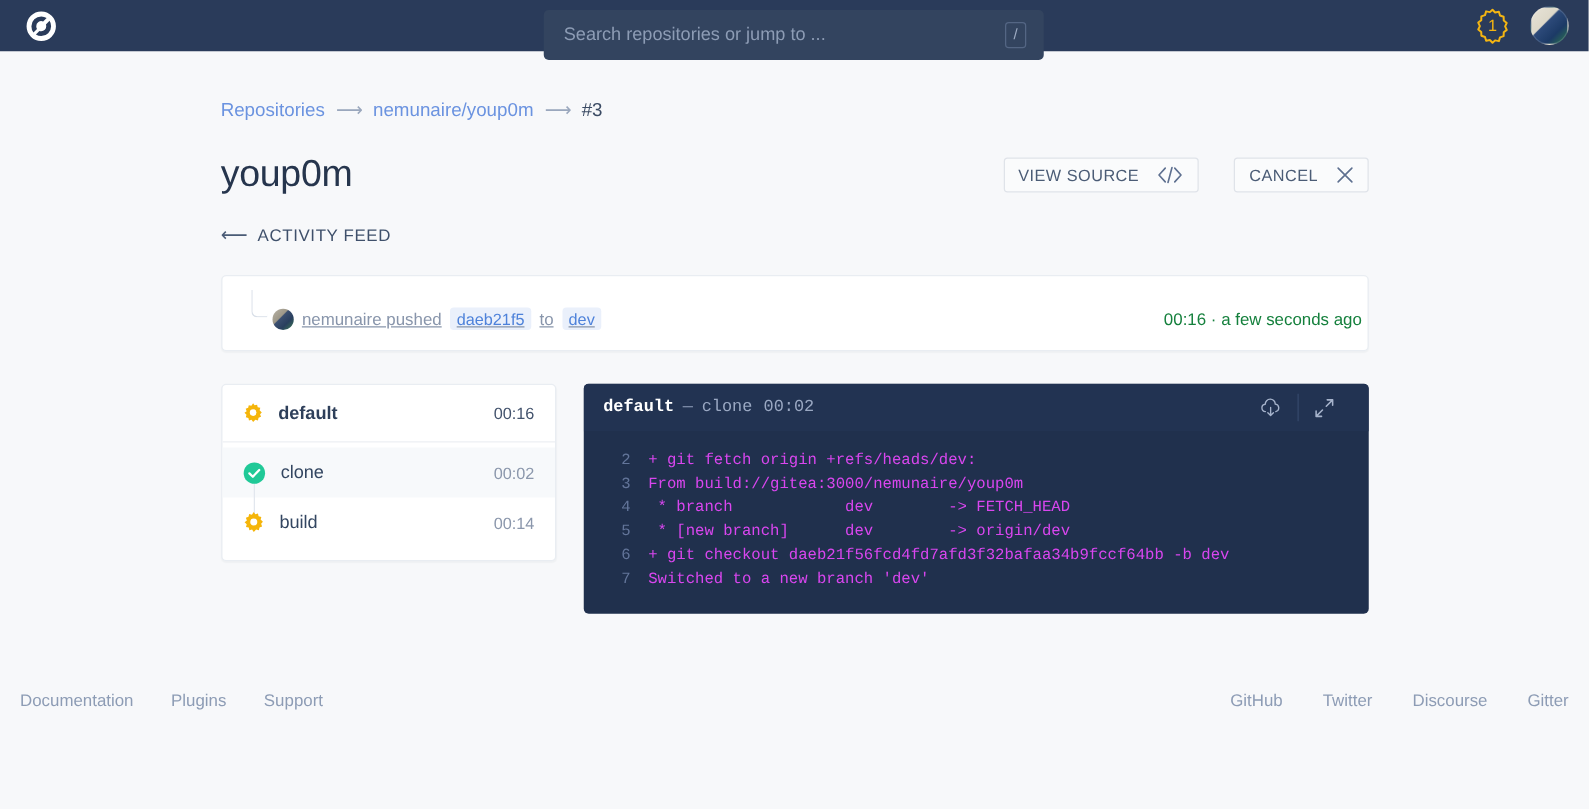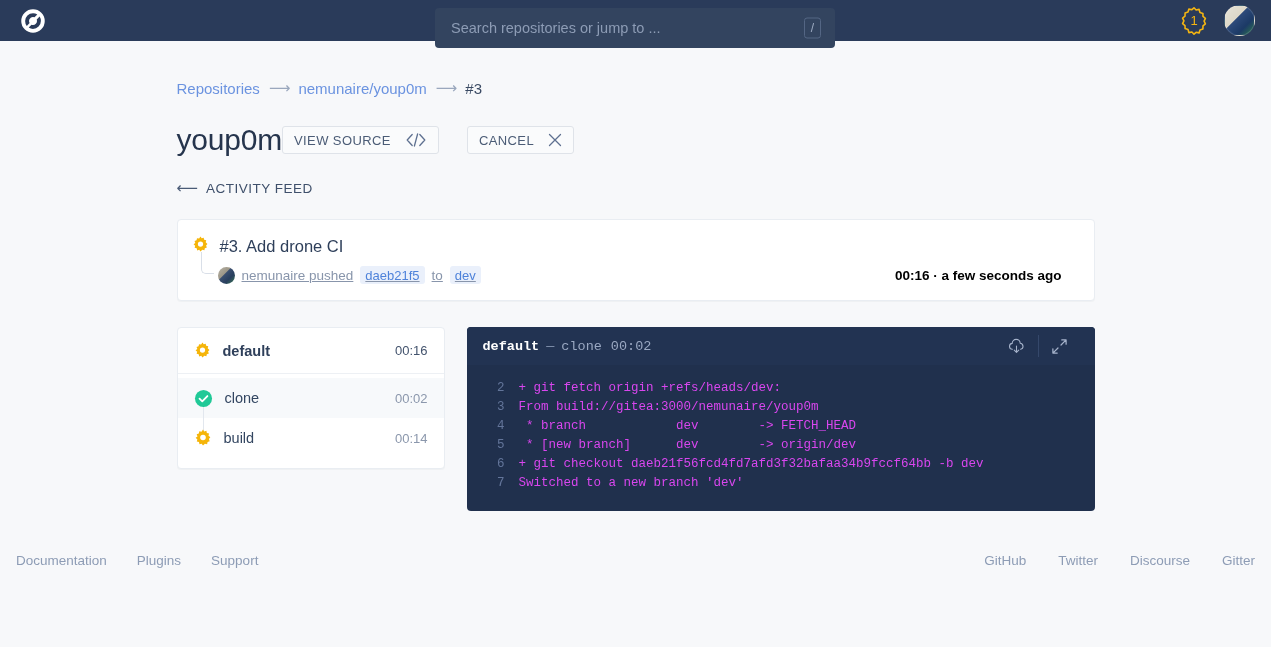--- a/index.html
+++ b/index.html
@@ -116,21 +116,21 @@
     color: #6b93e0;
     text-decoration: none;
   }
   .bc-arrow { color: #9aa7bd; font-size: 15px; letter-spacing: -1px; }
   .bc-current { color: #3a4a63; }
 
   
   .title-row {
     display: flex;
     align-items: center;
-    justify-content: flex-start;
+    justify-content: space-between;
     margin-top: 26px;
     margin-left: 16px;
     margin-right: 16px;
   }
   .page-title {
     font-size: 30px;
     font-weight: 400;
     color: #26354d;
     letter-spacing: -.2px;
   }
@@ -209,25 +209,24 @@
   }
   .tag {
     background: #eaf0fb;
     color: #4e82da;
     border-radius: 3px;
     padding: 1.5px 5px;
     font-size: 13px;
   }
   .bc-meta {
     position: absolute;
-    right: 32px;
+    right: 4px;
     bottom: 17px;
     font-size: 13.5px;
-    color: #000000;
-    font-weight: bold;
+    color: #15803d;
   }
 
   
   .split {
     display: flex;
     gap: 22px;
     margin: 26px 16px 0 16px;
     align-items: flex-start;
   }
 
@@ -405,29 +404,20 @@
   </div>
 
   
   <a class="feed-link">
     <span class="arr">⟵</span>
     <span>ACTIVITY FEED</span>
   </a>
 
   
   <div class="build-card">
-    <div class="bc-top">
-      <span>
-        <svg width="17" height="17" viewBox="0 0 20 20">
-          <path fill="#f5b50a" d="M10 0.6l1.35 2.05 2.4-.65.55 2.45 2.45.55-.65 2.4L18.15 9.3l-1.6 1.85.9 2.35-2.35.9-.55 2.45-2.45-.55L10 18.35 8.5 16.3l-2.4.65-.55-2.45-2.45-.55.65-2.4L1.85 9.7l2.05-1.5-.9-2.35 2.35-.9.55-2.45 2.45.55z"></path>
-          <circle cx="10" cy="9.5" r="3.1" fill="#ffffff"></circle>
-        </svg>
-      </span>
-      <span class="bc-title">#3. Add drone CI</span>
-    </div>
     <div class="bc-sub">
       <span class="elbow"></span>
       <span class="avatar-sm"></span>
       <span>nemunaire pushed</span>
       <span class="tag">daeb21f5</span>
       <span>to</span>
       <span class="tag">dev</span>
     </div>
     <div class="bc-meta">
       <span>00:16</span>

